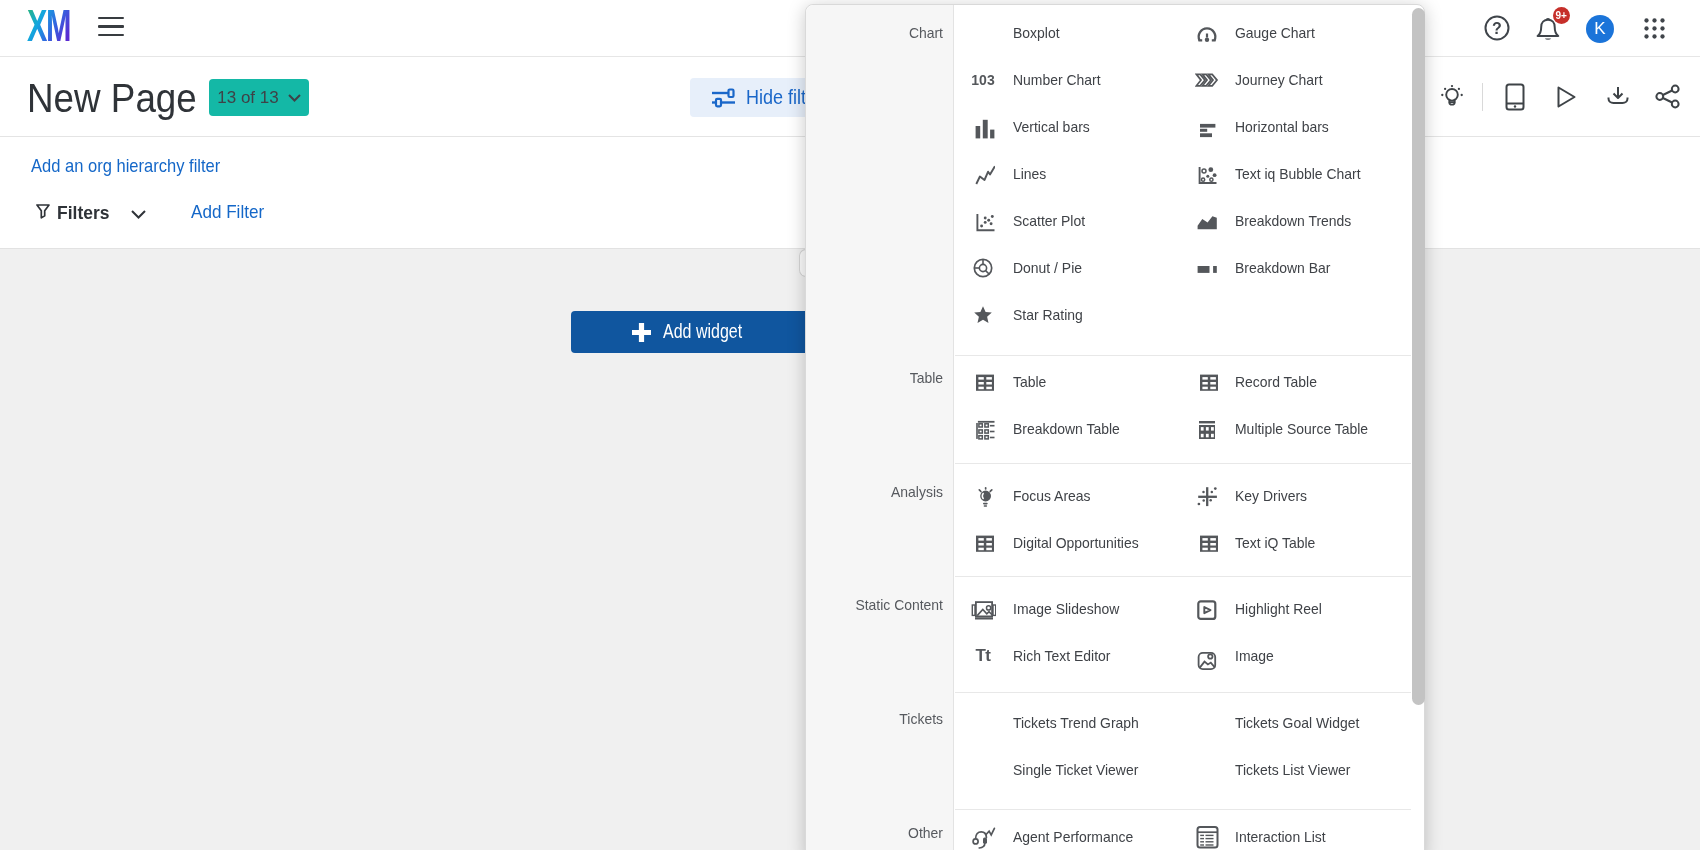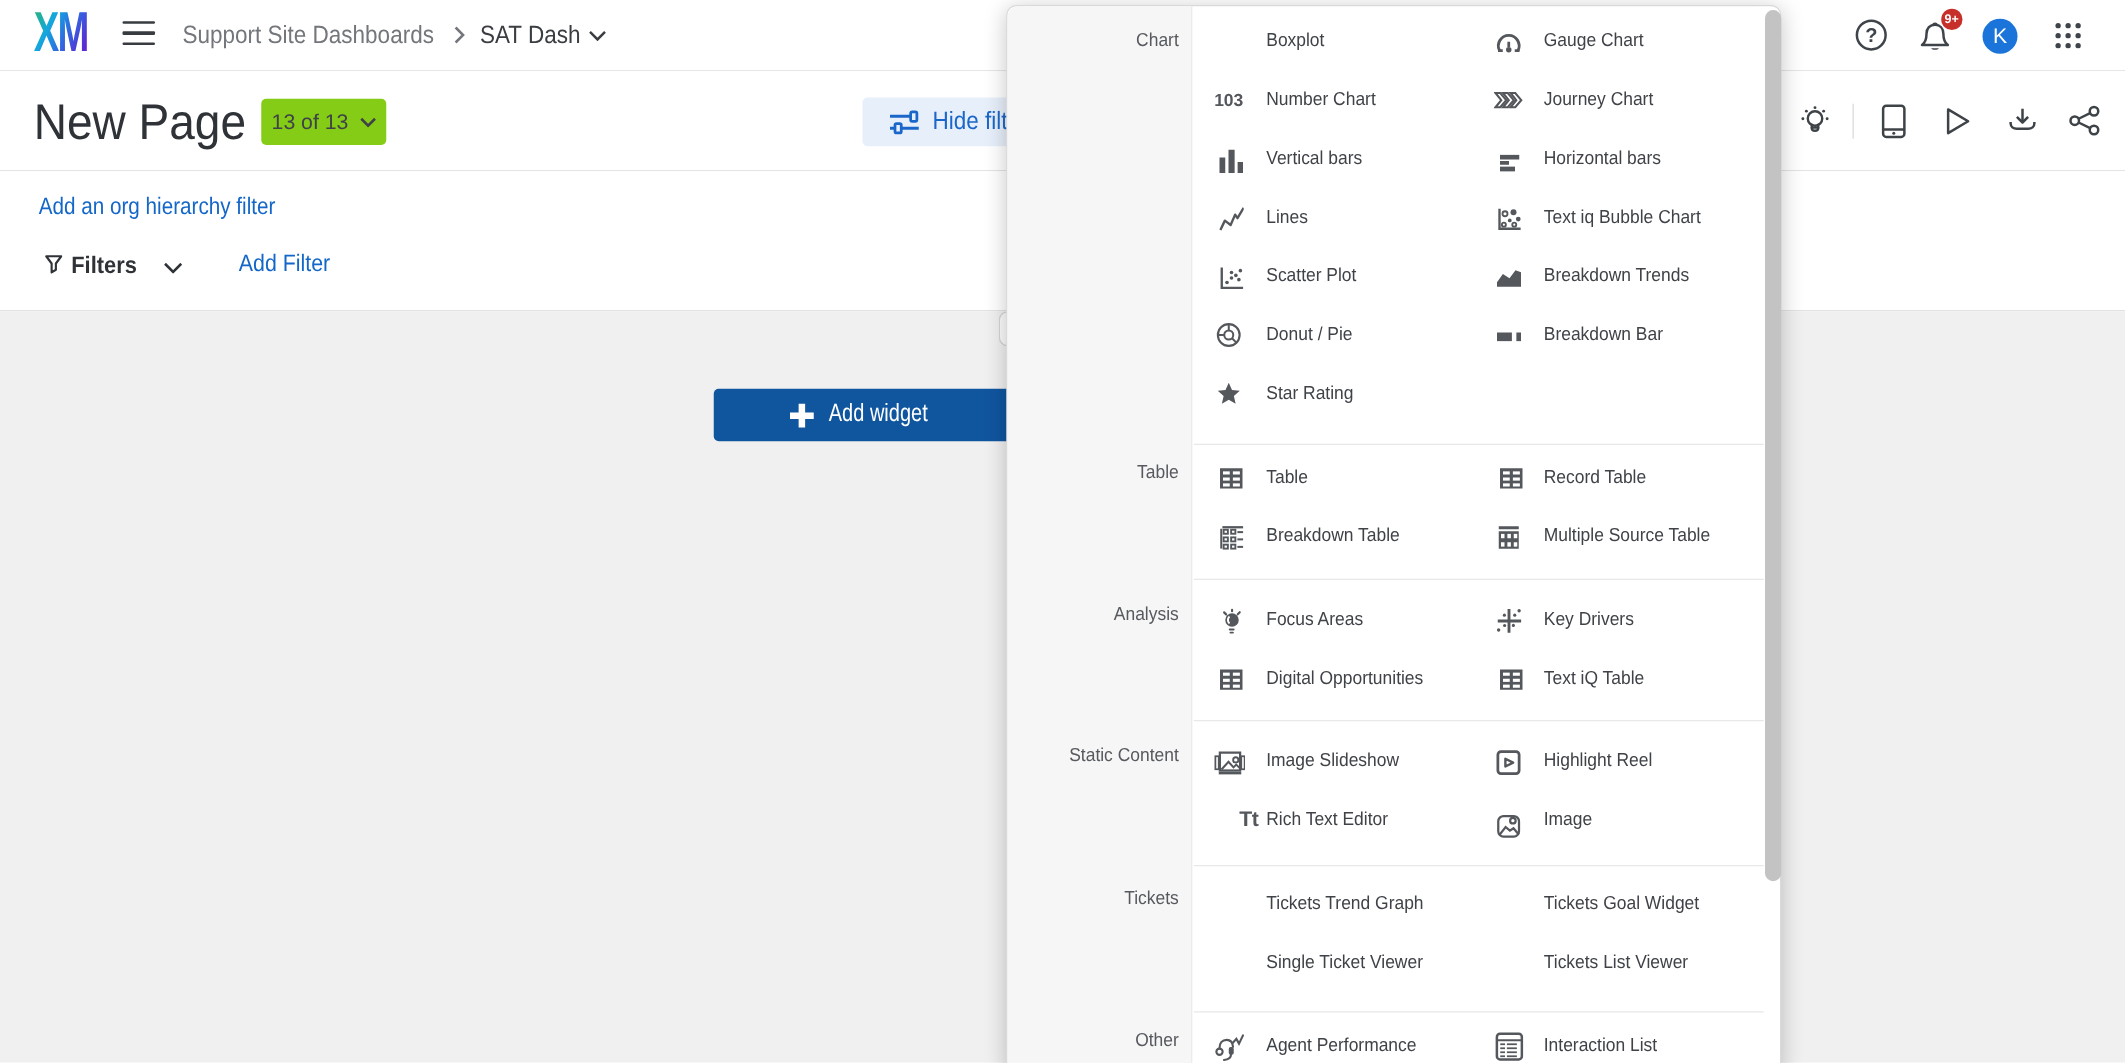--- a/index.html
+++ b/index.html
@@ -12,21 +12,21 @@
 #burger span { position:absolute; left:0; width:26px; height:2.8px; background:#383c40; border-radius:1px; }
 #crumb { position:absolute; left:146px; top:0; height:56px; display:flex; align-items:center; font-size:20px; color:#73767a; }
 #crumb span.t, #crumb b { transform:scaleX(.9); transform-origin:left center; display:inline-block; white-space:nowrap; }
 #crumb .sep { margin:0 12px 0 -6px; }
 #crumb b { color:#3a3d42; font-weight:400; }
 
 .navic { position:absolute; top:0; height:56px; display:flex; align-items:center; }
 
 #phead { position:absolute; left:0; top:57px; width:1700px; height:79.5px; background:#fff; border-bottom:1px solid #e4e4e4; }
 #title { position:absolute; left:27px; top:19px; font-size:40px; color:#2f3338; transform:scaleX(.92); transform-origin:left center; white-space:nowrap; }
-#pagesel { position:absolute; left:209px; top:22px; width:100px; height:37px; background:#84cc16; border-radius:4px; display:flex; align-items:center; justify-content:center; font-size:17px; color:#3f4247; gap:9px; }
+#pagesel { position:absolute; left:209px; top:22px; width:100px; height:37px; background:#14b8a6; border-radius:4px; display:flex; align-items:center; justify-content:center; font-size:17px; color:#3f4247; gap:9px; }
 #hidefilters { position:absolute; left:690px; top:21px; width:160px; height:39px; background:#e7effa; border-radius:4px; display:flex; align-items:center; font-size:20px; color:#1a67c9; padding-left:21px; gap:10px; }
 #tools { position:absolute; left:0; top:0; width:1700px; height:80px; }
 #tools svg { display:block; position:absolute; }
 .tdiv { position:absolute; width:1px; height:28px; background:#d9d9d9; }
 
 #fbar { position:absolute; left:0; top:137px; width:1700px; height:111.5px; background:#fff; border-bottom:1px solid #e2e2e2; }
 #orglink { position:absolute; left:31px; top:18px; font-size:19px; color:#1467c8; transform:scaleX(.87); transform-origin:left center; white-space:nowrap; }
 #filtersrow { position:absolute; left:0; top:63px; height:26px; }
 #filtersrow > * { position:absolute; }
 #filtersrow .flabel { left:57px; top:2px; font-size:19px; font-weight:700; color:#2f3338; transform:scaleX(.92); transform-origin:left center; white-space:nowrap; }
@@ -61,30 +61,20 @@
         <stop offset="100%" stop-color="#5b2ad2"></stop>
       </linearGradient>
     </defs>
     <text x="0" y="38" font-family="Liberation Sans" font-weight="700" font-size="45px" letter-spacing="-2" fill="url(#xmg)" transform="scale(0.68,1)" transform-origin="0 0">XM</text>
   </svg>
   <div id="burger">
       <span style="top:0"></span>
       <span style="top:8.5px"></span>
       <span style="top:17px"></span>
     </div>
-  <div id="crumb">
-    <span class="t">Support Site Dashboards</span>
-    <svg class="sep" width="9" height="14" viewBox="0 0 9 14">
-        <path d="M1.5 1 L7.5 7 L1.5 13" stroke="#73767a" stroke-width="2" fill="none"></path>
-      </svg>
-    <b>SAT Dash</b>
-    <svg style="margin-left:-3px" width="14" height="9" viewBox="0 0 14 9">
-        <path d="M1 1.5 L7 7.5 L13 1.5" stroke="#3a3d42" stroke-width="2" fill="none"></path>
-      </svg>
-  </div>
 
   <div class="navic" style="left:1484px">
     <svg width="26" height="26" viewBox="0 0 26 26">
         <circle cx="13" cy="13" r="11.5" stroke="#3f444a" stroke-width="2" fill="none"></circle>
         <text x="13" y="18.5" text-anchor="middle" font-size="16" font-weight="700" fill="#3f444a">?</text>
       </svg>
   </div>
 
   <div class="navic" style="left:1533px">
     <svg width="30" height="30" viewBox="0 0 30 30">
@@ -466,21 +456,21 @@
       </svg>
     </div>
     <div class="item" style="left: 207px; top: 592px;">Image Slideshow</div>
     <div class="icw" style="left: 388px; top: 592px;">
       <svg width="24" height="24" viewBox="0 0 24 24">
         <rect x="3.3" y="4.3" width="17" height="17.6" rx="2.5" stroke="currentColor" stroke-width="2.2" fill="none"></rect>
         <path d="M9.3 10 L15.5 13.1 L9.3 16.2 Z" stroke="currentColor" stroke-width="1.9" fill="none" stroke-linejoin="round"></path>
       </svg>
     </div>
     <div class="item" style="left: 429px; top: 592px;">Highlight Reel</div>
-    <div class="icw" style="left: 164px; top: 639px; margin-left: 16px;">
+    <div class="icw" style="left: 164px; top: 639px;">
       <span class="tt">Tt</span>
     </div>
     <div class="item" style="left: 207px; top: 639px;">Rich Text Editor</div>
     <div class="icw" style="left: 388px; top: 643px;">
       <svg width="24" height="24" viewBox="0 0 24 24">
         <g stroke="currentColor" stroke-width="1.8" fill="none">
           <rect x="3.6" y="4.9" width="16.6" height="16.3" rx="4.2"></rect>
           <circle cx="15.3" cy="8.5" r="2.2"></circle>
           <path d="M4.6 19.9 L9.5 13.6 L12.9 16.5 L15.8 14.6 L20 19.6"></path>
         </g>

